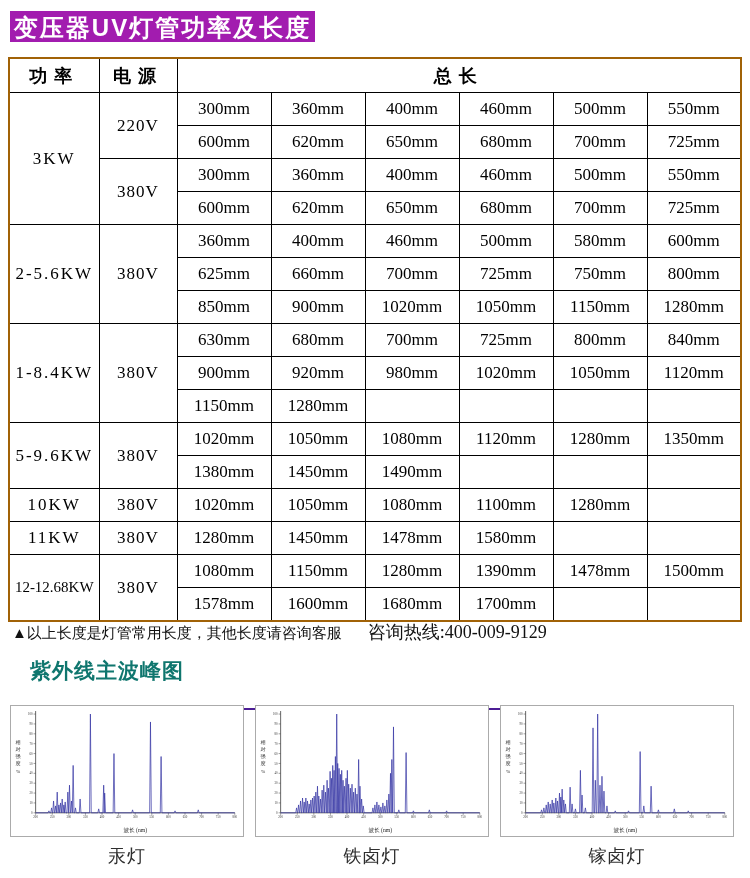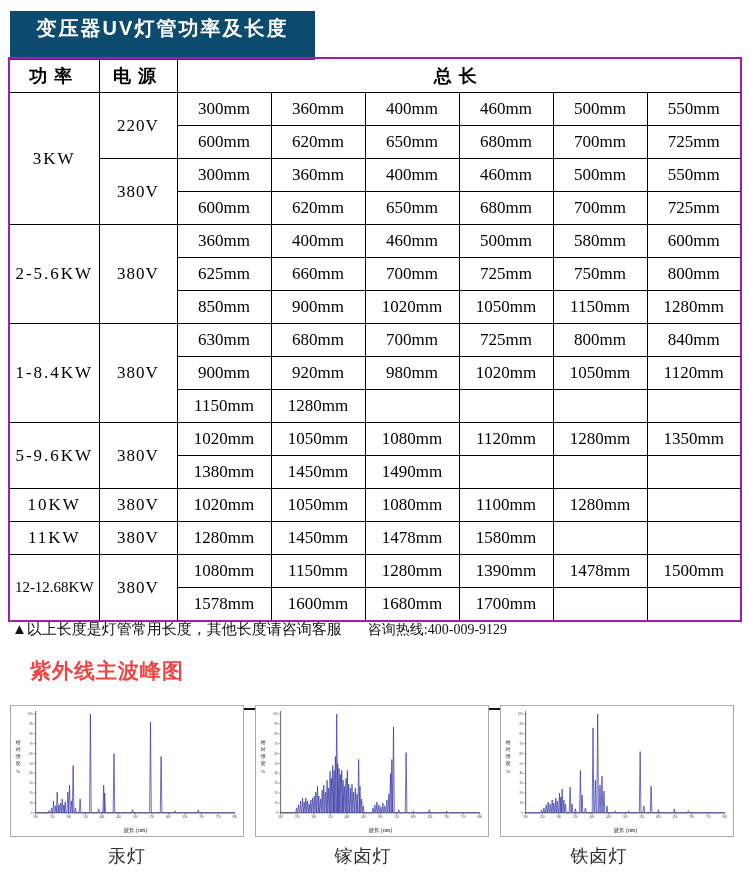--- a/index.html
+++ b/index.html
@@ -1,52 +1,52 @@
 <!DOCTYPE html>
 <html><head>
 <meta charset="utf-8">
 <style>
   html,body{margin:0;padding:0;}
   body{
     width:750px;height:878px;position:relative;background:#fff;
     font-family:"Liberation Serif","DejaVu Serif",serif;color:#000;overflow:hidden;
   }
   .title-bar{
-    position:absolute;left:10px;top:11px;width:305px;height:49px;background:#0c4a6e;
+    position:absolute;left:10px;top:11px;width:305px;height:31px;background:#a21caf;
     color:#fff;font-family:"Liberation Sans","DejaVu Sans",sans-serif;
-    font-size:20px;line-height:34px;text-align:center;letter-spacing:2px;font-weight:bold;
+    font-size:24px;line-height:34px;text-align:center;letter-spacing:2px;font-weight:bold;
   }
   table.spec{
     position:absolute;left:8px;top:57px;width:734px;
-    border-collapse:collapse;table-layout:fixed;border:2px solid #a21caf;
+    border-collapse:collapse;table-layout:fixed;border:2px solid #a16207;
   }
   .spec th,.spec td{
     border:1px solid #000;text-align:center;vertical-align:middle;
     padding:0;font-size:17px;height:32px;overflow:hidden;white-space:nowrap;
   }
   .spec thead th{font-size:18px;font-weight:bold;letter-spacing:7px;height:33px;}
   .power-cell{font-size:18px;letter-spacing:2px;}
   .power-cell.long{font-size:15px;letter-spacing:0;}
   .voltage-cell{font-size:18px;letter-spacing:1px;margin-top:16px;}
   .len-cell{font-size:17px;}
   .note{position:absolute;left:12px;top:620px;font-size:15px;color:#111;}
-  .note .hotline{margin-left:26px;font-size:14px;margin-top:40px;}
+  .note .hotline{margin-left:26px;font-size:18px;margin-top:40px;}
   .section-title{
     position:absolute;left:30px;top:657px;width:553px;margin:0;
     font-family:"Liberation Sans","DejaVu Sans",sans-serif;
     font-size:21px;font-weight:bold;letter-spacing:1px;
-    border-bottom:2px solid #0f172a;padding-bottom:23px;color:#ef4444;
+    border-bottom:2px solid #4c1d95;padding-bottom:23px;color:#0f766e;
   }
   .charts{position:absolute;left:10px;top:705px;width:734px;display:flex;gap:11px;}
   .chart-card{
     width:234px;height:132px;box-sizing:border-box;background:#fff;
     border:1px solid #ababab;
   }
   .chart-card svg{width:100%;height:100%;display:block;}
-  .chart-labels{position:absolute;left:10px;top:844px;width:734px;display:flex;gap:2px;}
+  .chart-labels{position:absolute;left:10px;top:844px;width:734px;display:flex;gap:11px;}
   .chart-label{
     width:234px;text-align:center;font-size:18px;color:#2e2e2e;letter-spacing:1px;
   }
 </style>
 </head>
 <body>
 
 <div class="title-bar">变压器UV灯管功率及长度</div>
 
 <table class="spec">
@@ -396,15 +396,15 @@
         <text x="7" y="45" font-size="5" text-anchor="middle" fill="#222">对</text>
         <text x="7" y="52" font-size="5" text-anchor="middle" fill="#222">强</text>
         <text x="7" y="59" font-size="5" text-anchor="middle" fill="#222">度</text>
         <text x="7" y="66" font-size="5" text-anchor="middle" fill="#222">%</text>
       </svg>
   </div>
 </div>
 
 <div class="chart-labels">
   <div class="chart-label">汞灯</div>
+  <div class="chart-label">铁卤灯</div>
   <div class="chart-label">镓卤灯</div>
-  <div class="chart-label">铁卤灯</div>
 </div>
 
 </body></html>

